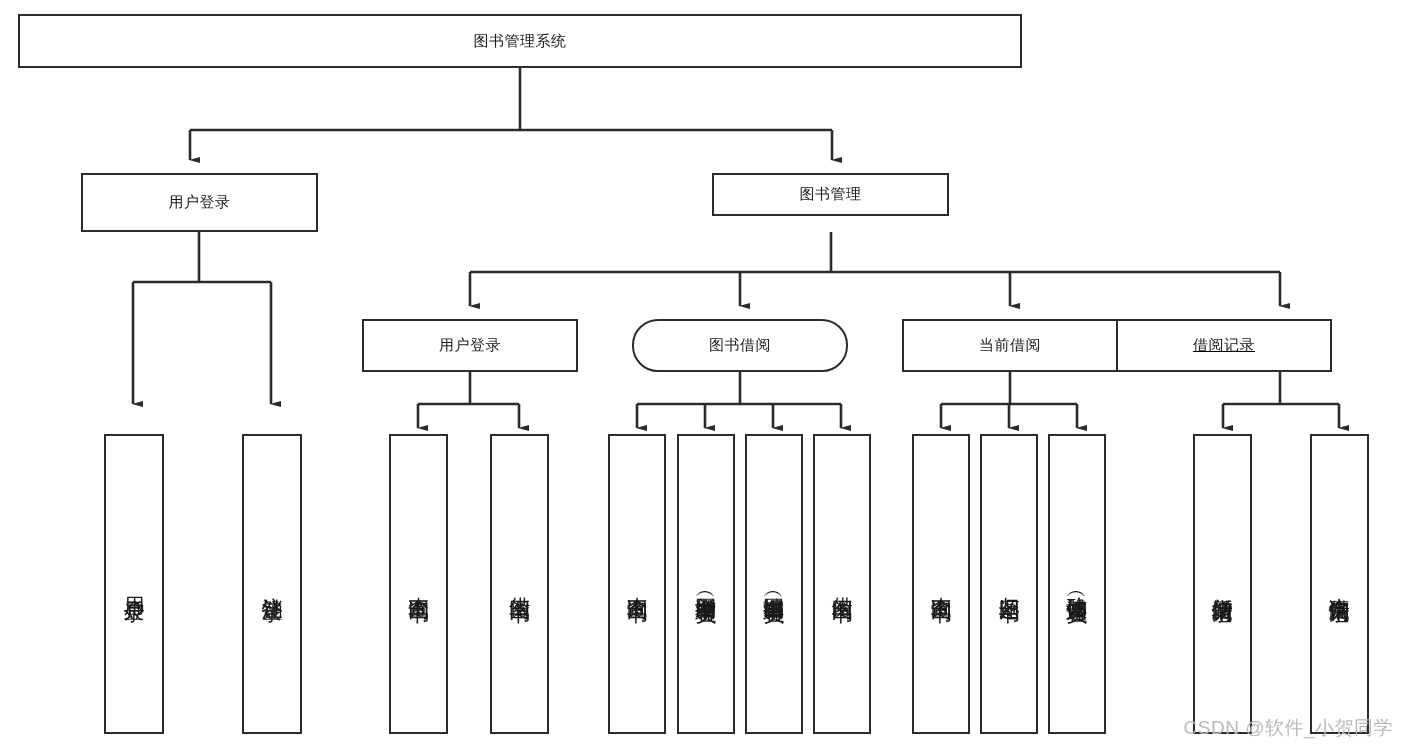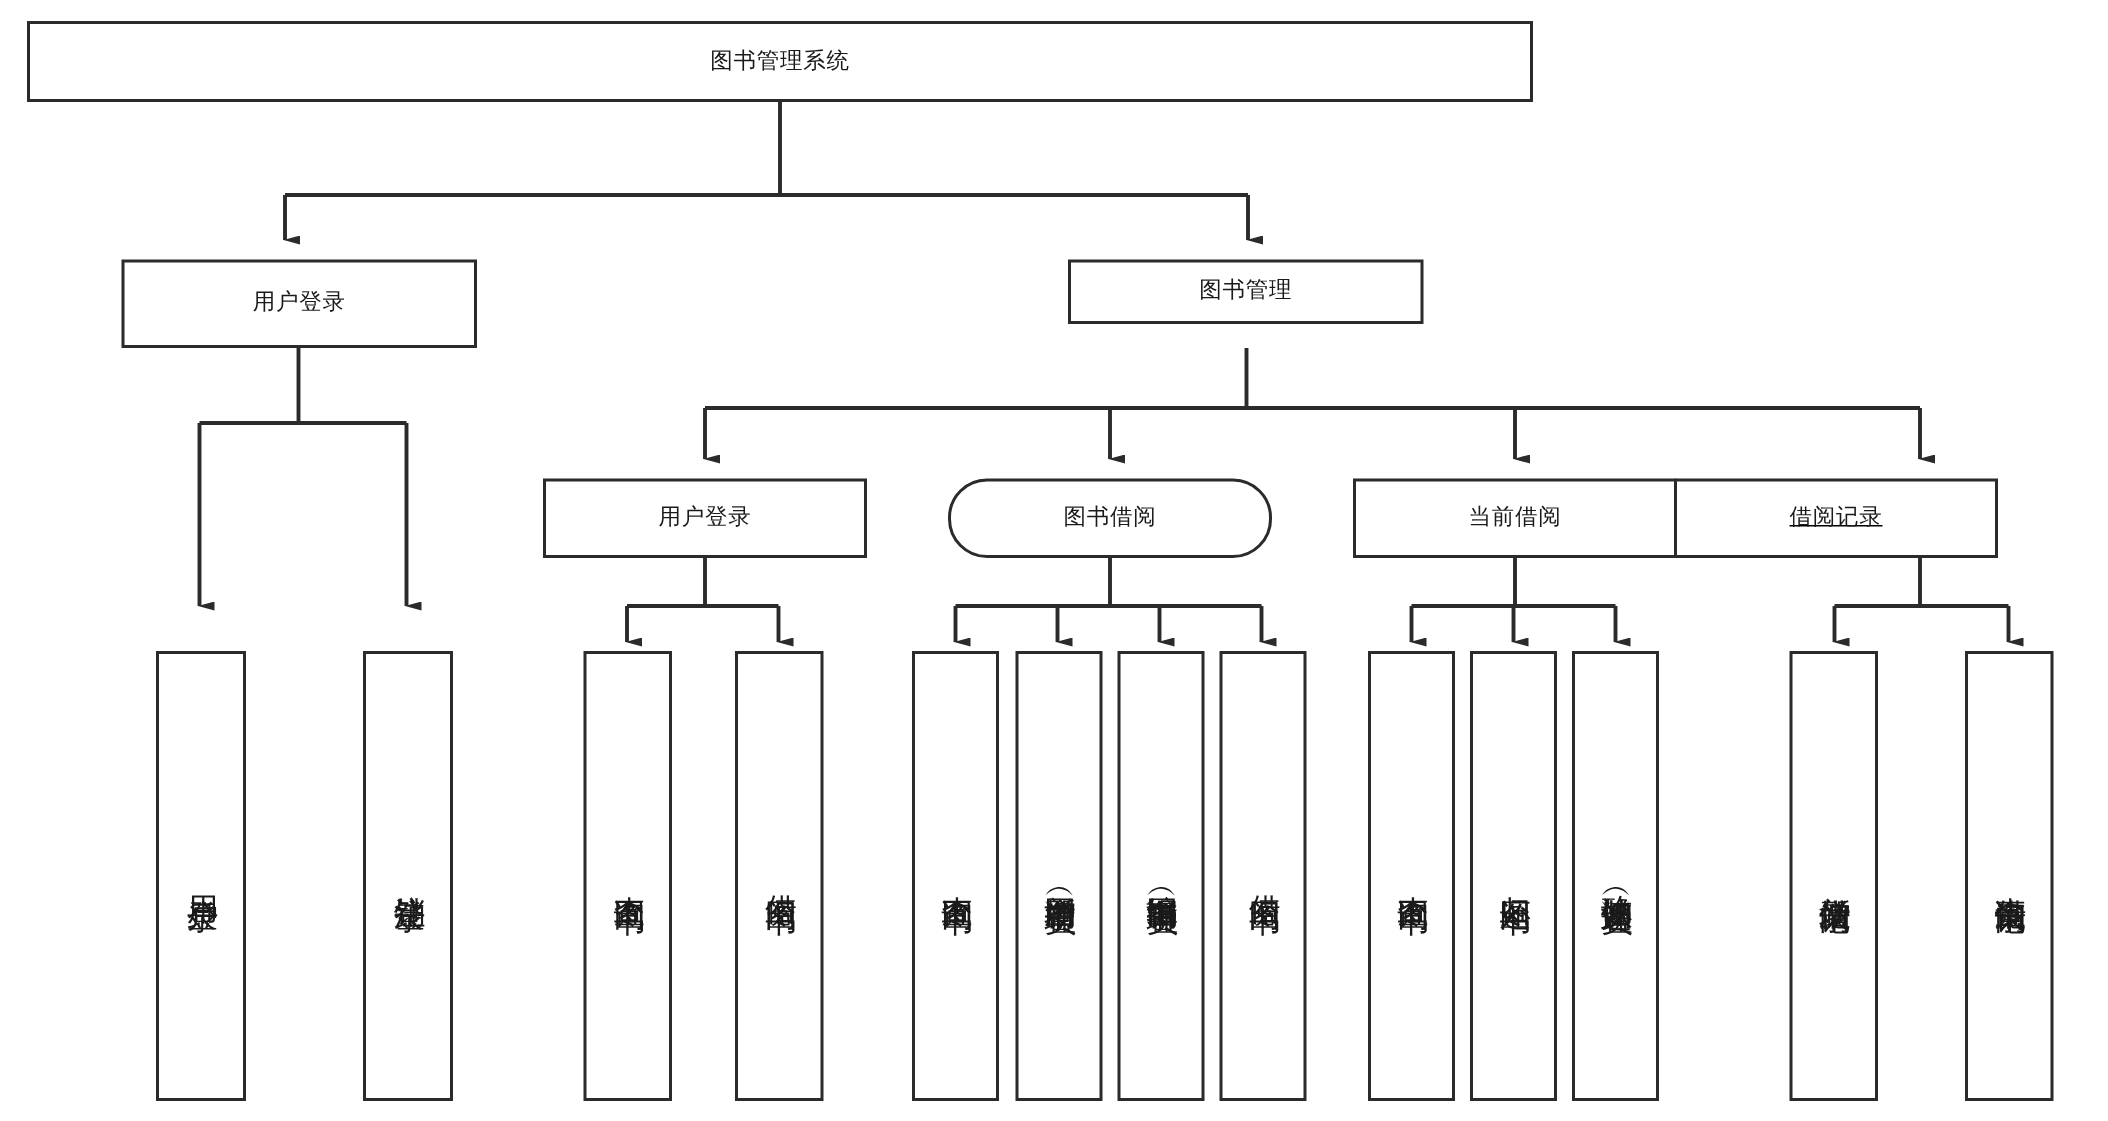--- a/index.html
+++ b/index.html
@@ -191,14 +191,15 @@
     <span class="node-label">确认归还（管理员）</span>
   </div>
 
   <div class="node leaf tall" style="left:1193px; top:434px; width:59px; height:300px;">
     <span class="node-label">新增借阅记录</span>
   </div>
   <div class="node leaf tall" style="left:1310px; top:434px; width:59px; height:300px;">
     <span class="node-label">查询借阅记录</span>
   </div>
 
+  <div class="watermark">CSDN @软件_小贺同学</div>
 
 </div>
 
 </body></html>

